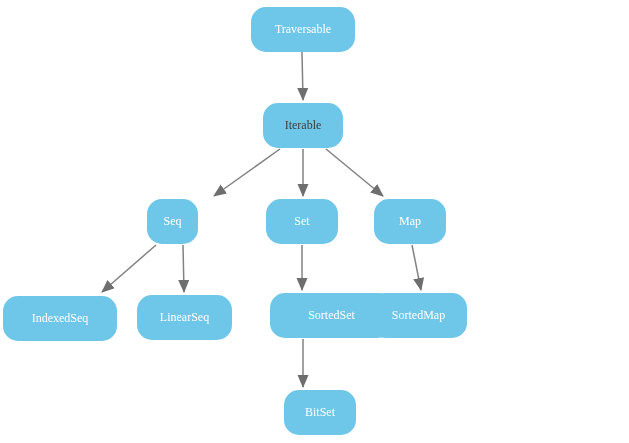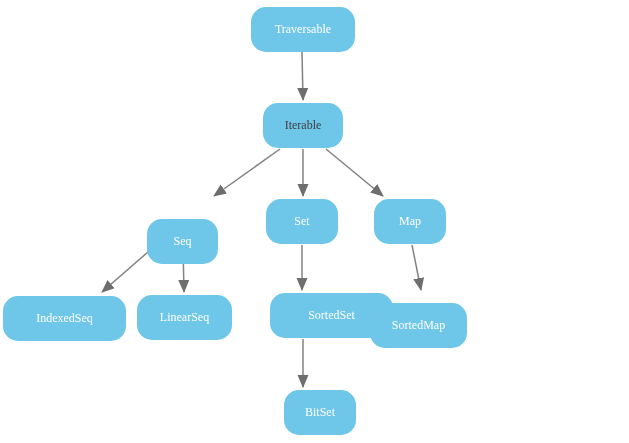--- a/index.html
+++ b/index.html
@@ -29,27 +29,27 @@
     color: #ffffff;
     font-size: 12px;
     text-align: center;
     line-height: 45px;
     height: 45px;
     white-space: nowrap;
   }
   
   .n-traversable { left: 251px; top: 7px;   width: 104px; }
   .n-iterable    { left: 263px; top: 103px; width: 80px;  }
-  .n-seq         { left: 147px; top: 199px; width: 71px; margin-top: 20px;  }
+  .n-seq         { left: 147px; top: 199px; width: 51px;  }
   .n-set         { left: 266px; top: 199px; width: 72px;  }
   .n-map         { left: 374px; top: 199px; width: 72px;  }
-  .n-indexedseq  { left: 3px;   top: 296px; width: 123px; }
+  .n-indexedseq  { left: 3px;   top: 296px; width: 114px; }
   .n-linearseq   { left: 137px; top: 295px; width: 95px;  }
   .n-sortedset   { left: 270px; top: 293px; width: 123px; }
-  .n-sortedmap   { left: 370px; top: 303px; width: 97px; }
+  .n-sortedmap   { left: 370px; top: 293px; width: 97px; }
   .n-bitset      { left: 268px; top: 390px; width: 72px;  }
 </style>
 </head>
 <body>
 
 <div class="canvas">
 
   <svg class="edge-layer" width="629" height="443" viewBox="0 0 629 443" xmlns="http://www.w3.org/2000/svg">
     <defs>
       <marker id="arrow" markerUnits="userSpaceOnUse" markerWidth="14" markerHeight="12" refX="12" refY="5.5" orient="auto">

